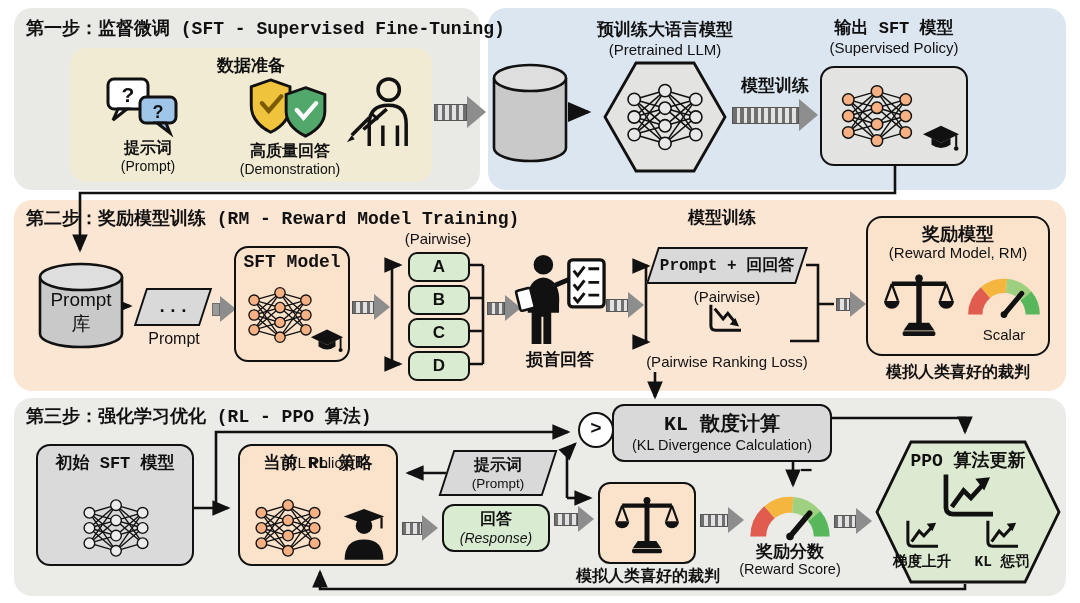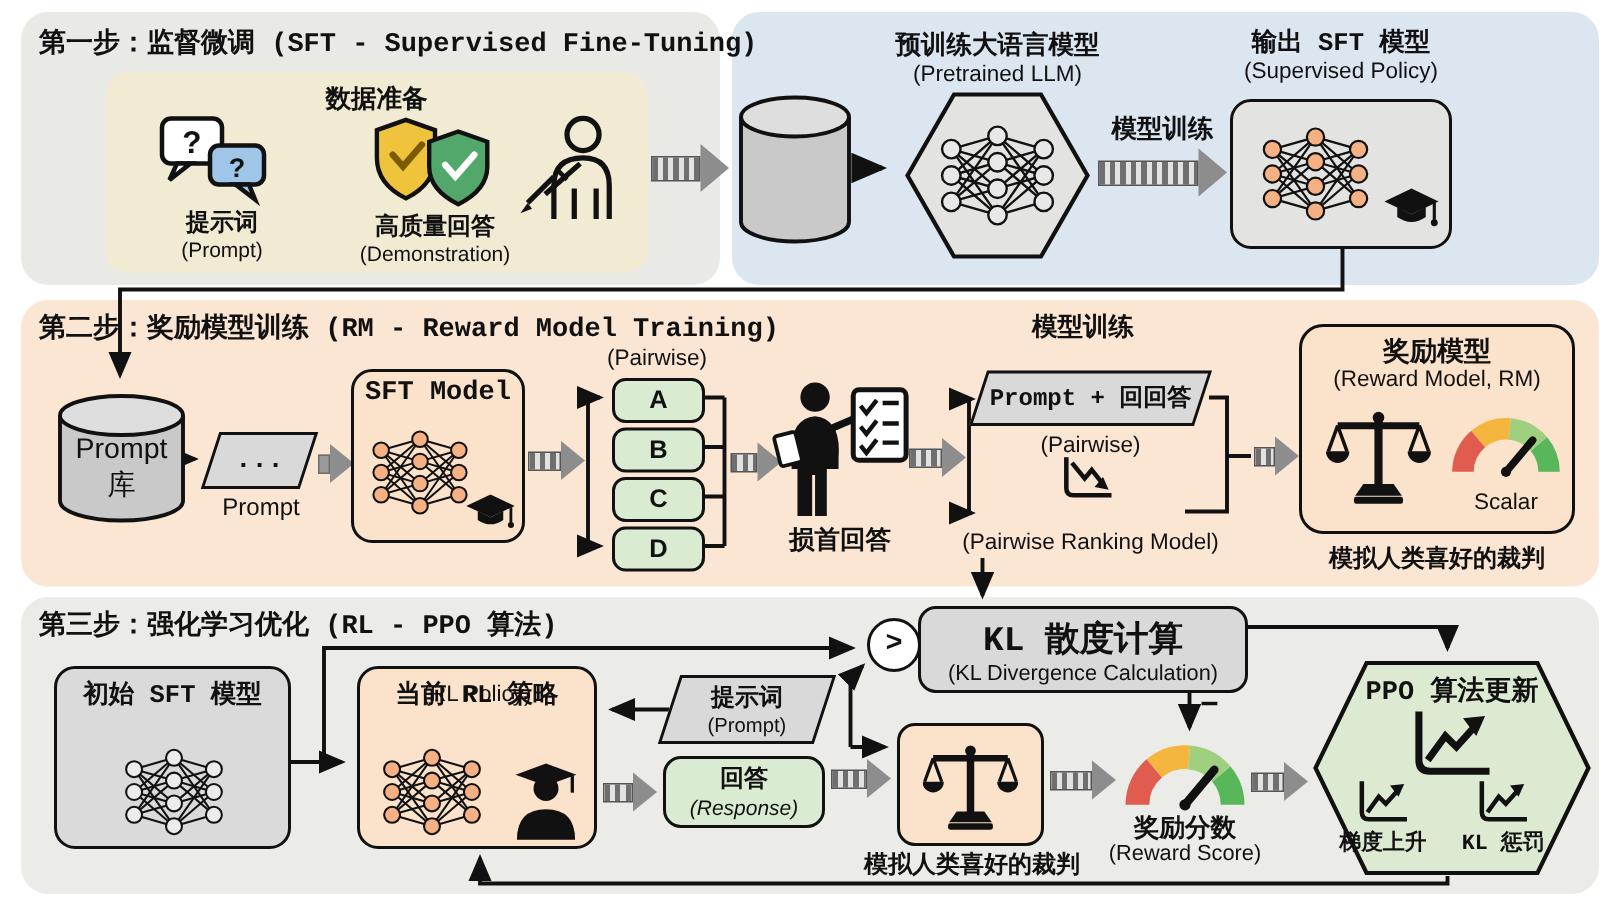--- a/index.html
+++ b/index.html
@@ -305,21 +305,21 @@
   <div class="abs b ctr" style="left:652px;top:206px;width:140px;font-size:17px;">模型训练</div>
   <div class="pgram" style="left:652px;top:247px;width:150px;height:37px;background:#d9d9d9;">
     <div class="unskew b" style="font-size:16px;">Prompt + 回回答</div>
   </div>
   <div class="abs ctr" style="left:652px;top:276px;width:150px;font-size:15px;margin-top:12px;">(Pairwise)</div>
   <span class="abs" style="left:704px;top:302px;">
       <svg width="42" height="32">
         <use href="#chartdown"></use>
       </svg>
     </span>
-  <div class="abs ctr" style="left:640px;top:353px;width:174px;font-size:15px;">(Pairwise Ranking Model)</div>
+  <div class="abs ctr" style="left:640px;top:353px;width:174px;font-size:15px;">(Pairwise Ranking Loss)</div>
   <div class="sarr" style="left:836px;top:291px;width:30px;height:26px;">
       <div class="sh"></div>
       <div class="hd"></div>
     </div>
   <div class="box" style="left:866px;top:216px;width:184px;height:140px;background:#fbe2cb;border-radius:16px;"></div>
   <div class="abs b ctr" style="left:866px;top:222px;width:184px;font-size:18px;">奖励模型</div>
   <div class="abs ctr" style="left:866px;top:244px;width:184px;font-size:15px;">(Reward Model, RM)</div>
   <span class="abs" style="left:884px;top:266px;">
       <svg width="70" height="76">
         <use href="#scale"></use>
@@ -377,21 +377,21 @@
   <div class="box" style="left:598px;top:482px;width:98px;height:82px;background:#fbe2cb;border-radius:12px;"></div>
   <span class="abs" style="left:615px;top:490px;">
       <svg width="64" height="68">
         <use href="#scale"></use>
       </svg>
     </span>
   <div class="abs b ctr" style="left:566px;top:566px;width:164px;font-size:16px;">模拟人类喜好的裁判</div>
   <div class="abs b ctr" style="left:578px;top:412px;width:36px;height:36px;border:2.6px solid #111;border-radius:50%;background:#fff;box-sizing:border-box;line-height:31px;font-size:19px;">&gt;</div>
   <div class="box" style="left:612px;top:404px;width:220px;height:58px;background:#d9d9d9;border-radius:12px;">
     <div class="ctr" style="padding-top:4px;">
-      <div class="b" style="font-size:23px;">KL 散度计算</div>
+      <div class="b" style="font-size:20px;">KL 散度计算</div>
       <div style="font-size:14.5px;">(KL Divergence Calculation)</div>
     </div>
   </div>
   <div class="abs b" style="left:800px;top:460px;font-size:21px;">−</div>
   <div class="sarr" style="left:700px;top:506px;width:44px;height:28px;">
       <div class="sh"></div>
       <div class="hd"></div>
     </div>
   <span class="abs" style="left:748px;top:488px;">
       <svg width="84px" height="56">

